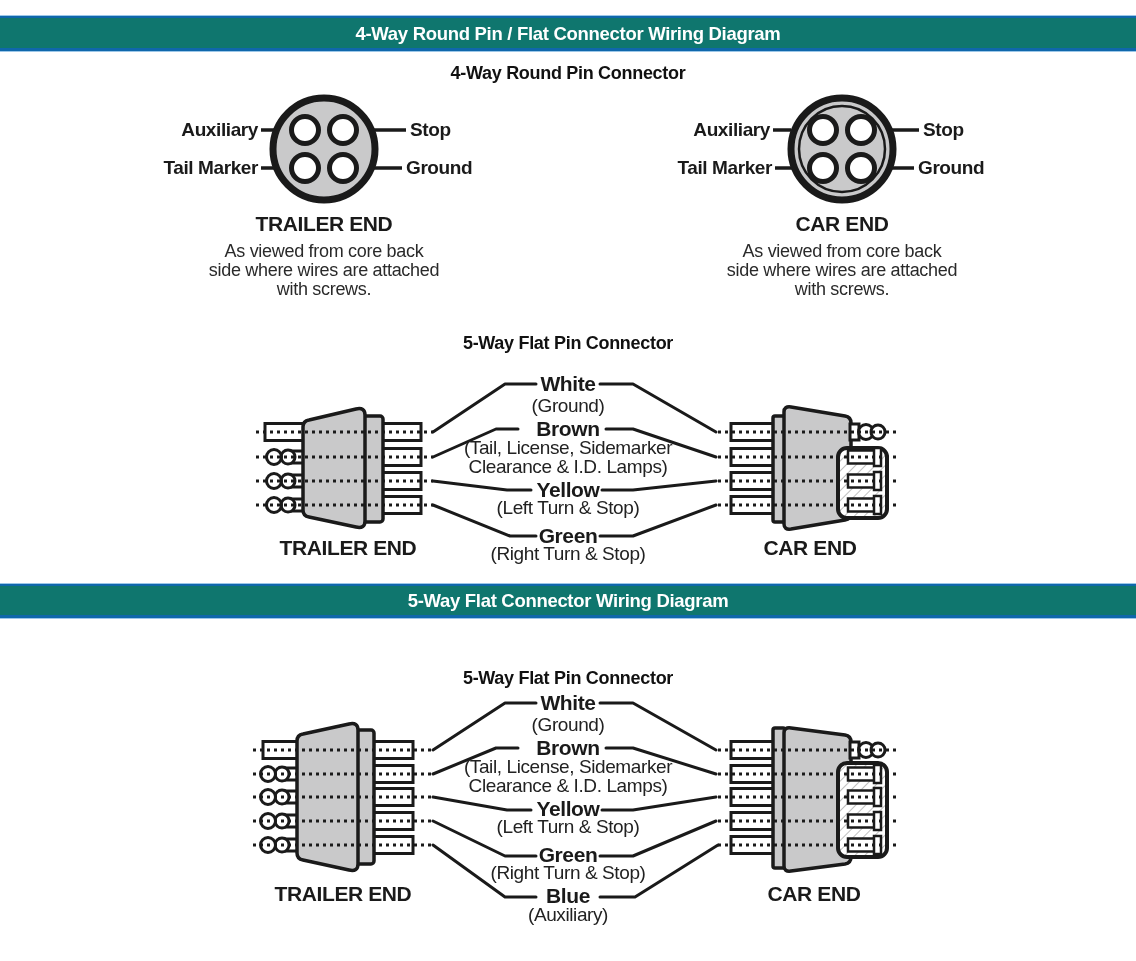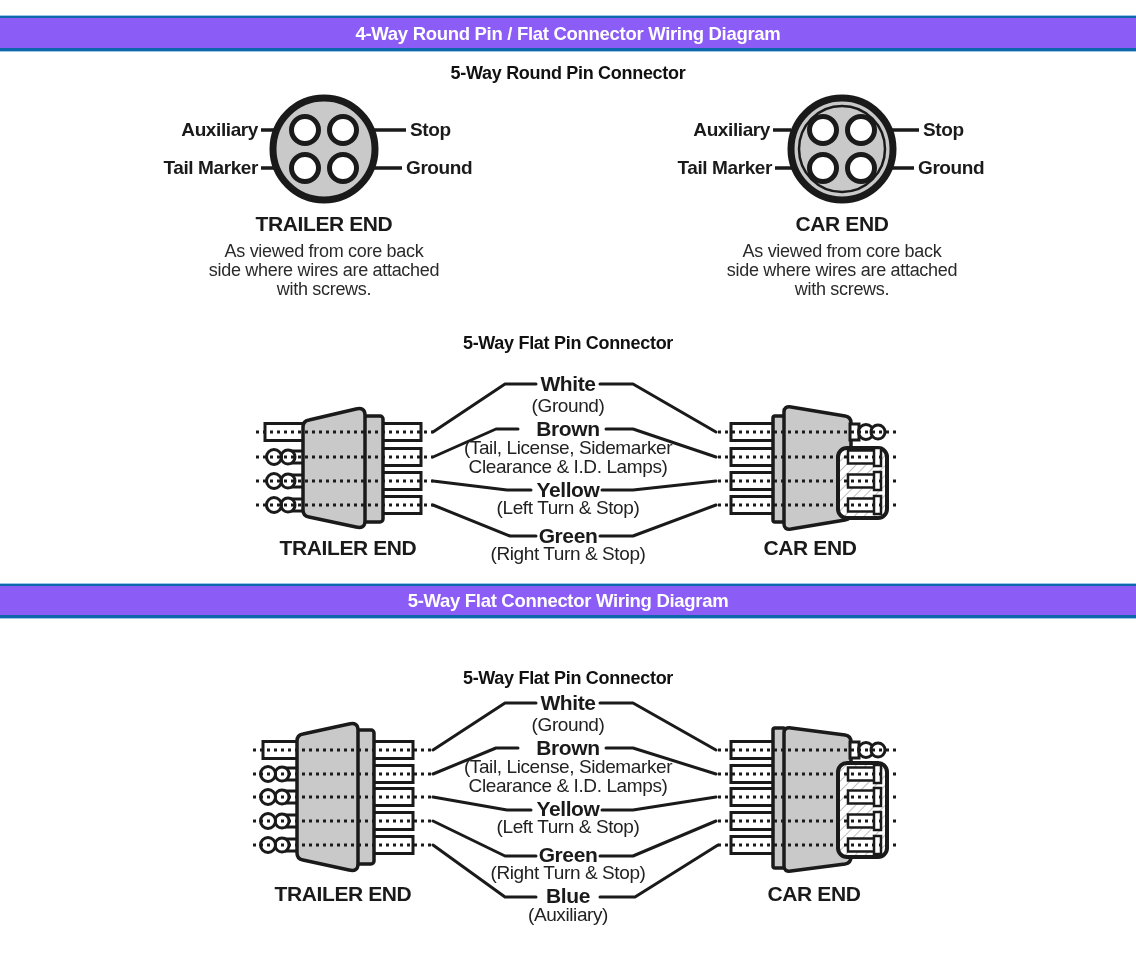--- a/index.html
+++ b/index.html
@@ -1,21 +1,21 @@
 <!DOCTYPE html>
 <html><head>
 <meta charset="utf-8">
 <style>
   html,body{margin:0;padding:0;}
   body{
     width:1136px;height:961px;position:relative;background:#ffffff;
     font-family:"Liberation Sans",sans-serif;color:#1a1a1a;overflow:hidden;
   }
   .bar{
-    position:absolute;left:0;width:1136px;height:35px;background:#8b5cf6;
+    position:absolute;left:0;width:1136px;height:35px;background:#0f766e;
     display:flex;align-items:center;justify-content:center;
     color:#ffffff;font-weight:bold;font-size:18.5px;letter-spacing:-0.3px;
     border-top:1px solid #9cc7e8;border-bottom:1px solid #9cc7e8;
     box-shadow:inset 0 2px 0 #0f67ab, inset 0 -3px 0 #0f67ab;
   }
   .sec-title{
     position:absolute;left:0;width:1136px;text-align:center;
     font-weight:bold;font-size:18px;letter-spacing:-0.3px;color:#111;
   }
   svg{position:absolute;left:0;}
@@ -30,21 +30,21 @@
   .dash{stroke:#1a1a1a;stroke-width:3;stroke-dasharray:3 4;fill:none;}
   .lead{stroke:#1a1a1a;stroke-width:3;fill:none;stroke-linecap:round;stroke-linejoin:round;}
   .stub{fill:#ffffff;stroke:#1a1a1a;stroke-width:2.5;}
 </style>
 </head>
 <body>
 
 <div class="bar" style="top:15px;">
   <span>4-Way Round Pin / Flat Connector Wiring Diagram</span>
 </div>
-<div class="sec-title" style="top:63px;">5-Way Round Pin Connector</div>
+<div class="sec-title" style="top:63px;">4-Way Round Pin Connector</div>
 
 <svg style="top:90px;" width="1136" height="228" viewBox="0 0 1136 228">
 
   <g>
     <line class="ink" x1="261" y1="40" x2="277" y2="40" stroke-width="3.5"></line>
     <line class="ink" x1="371" y1="40" x2="406" y2="40" stroke-width="3.5"></line>
     <line class="ink" x1="261" y1="78" x2="277" y2="78" stroke-width="3.5"></line>
     <line class="ink" x1="371" y1="78" x2="402" y2="78" stroke-width="3.5"></line>
     <circle cx="324" cy="59" r="51" fill="#c9c9ca" stroke="#1a1a1a" stroke-width="7"></circle>
     <circle cx="305" cy="40" r="13.5" fill="#fff" stroke="#1a1a1a" stroke-width="5"></circle>

